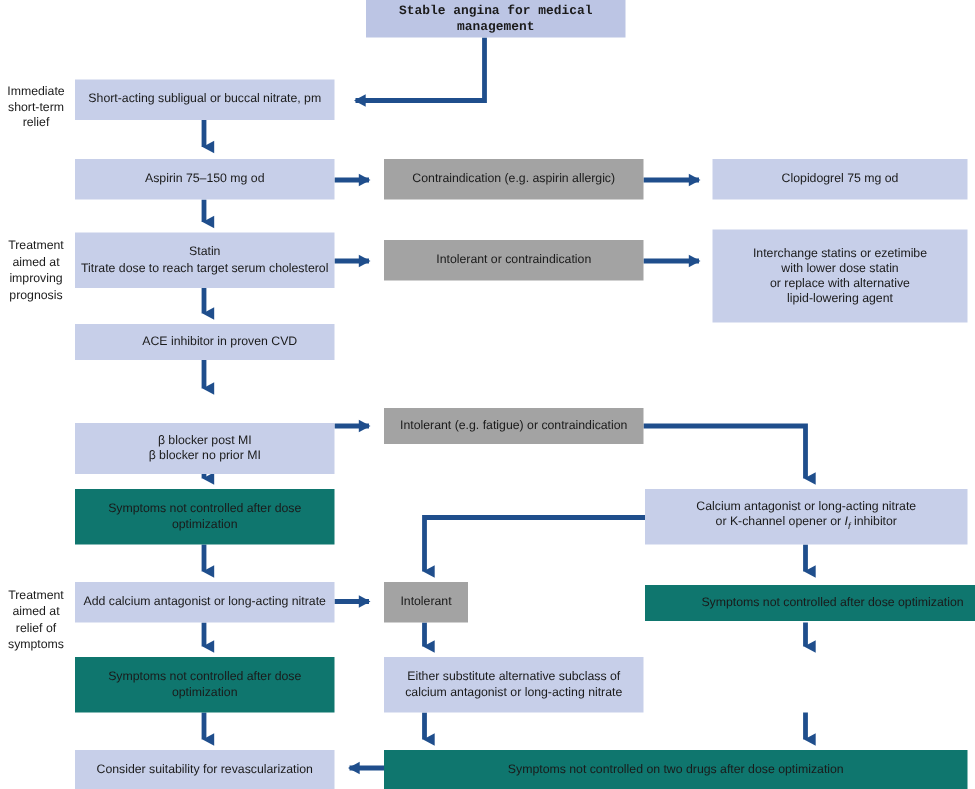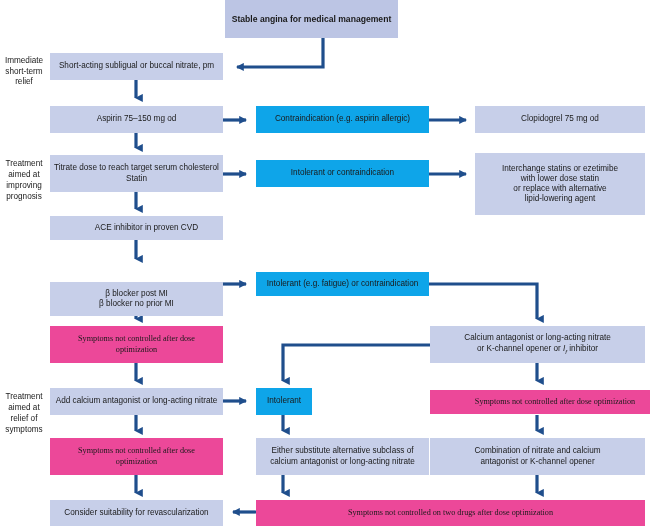--- a/index.html
+++ b/index.html
@@ -10,22 +10,22 @@
   }
   #flow{position:absolute;left:0;top:0;width:650px;height:526px;}
   .node{
     position:absolute;box-sizing:border-box;
     display:flex;align-items:center;justify-content:center;
     text-align:center;line-height:1.25;
     font-size:8.2px;color:#1a1a1a;
     padding:2px 4px;
   }
   .node.blue{background:#c7cfe9;}
-  .node.gray{background:#ec4899;font-family:Liberation Serif, serif;}
-  .node.lightgray{background:#0ea5e9;}
+  .node.gray{background:#0f766e;}
+  .node.lightgray{background:#a3a3a3;}
   .node.title{background:#bcc5e4;font-weight:bold;font-size:8.6px;}
   .side-label{
     position:absolute;box-sizing:border-box;
     font-size:8.2px;color:#1a1a1a;line-height:1.32;
     text-align:center;display:flex;align-items:center;justify-content:center;
   }
   .node .txt{display:block;width:100%;}
   svg#wires{position:absolute;left:0;top:0;width:650px;height:526px;pointer-events:none;}
   .ital{font-style:italic;}
 </style>
@@ -99,43 +99,43 @@
   <div class="side-label" style="left:0;top:52;width:48px;top:52px;height:40px;">
     <span>Immediate short-term relief</span>
   </div>
   <div class="side-label" style="left:0;top:155px;width:48px;height:52px;">
     <span>Treatment aimed at improving prognosis</span>
   </div>
   <div class="side-label" style="left:0;top:388px;width:48px;height:52px;">
     <span>Treatment aimed at relief of symptoms</span>
   </div>
 
-  <div class="node title" style="left:225px;top:0px;width:173px;height:38px;">
+  <div class="node title" style="left:244px;top:0px;width:173px;height:25px;font-family:Liberation Mono, monospace;">
     <span class="txt">Stable angina for medical management</span>
   </div>
 
   <div class="node blue" style="left:50px;top:53px;width:173px;height:27px;">
     <span class="txt">Short-acting subligual or buccal nitrate, pm</span>
   </div>
 
   <div class="node blue" style="left:50px;top:106px;width:173px;height:27px;">
     <span class="txt">Aspirin 75–150 mg od</span>
   </div>
 
   <div class="node lightgray" style="left:256px;top:106px;width:173px;height:27px;">
     <span class="txt">Contraindication (e.g. aspirin allergic)</span>
   </div>
 
   <div class="node blue" style="left:475px;top:106px;width:170px;height:27px;">
     <span class="txt">Clopidogrel 75 mg od</span>
   </div>
 
   <div class="node blue" style="left:50px;top:155px;width:173px;height:37px;flex-direction:column;justify-content:center;">
+    <span class="txt">Statin</span>
     <span class="txt">Titrate dose to reach target serum cholesterol</span>
-    <span class="txt">Statin</span>
   </div>
 
   <div class="node lightgray" style="left:256px;top:160px;width:173px;height:27px;">
     <span class="txt">Intolerant or contraindication</span>
   </div>
 
   <div class="node blue" style="left:475px;top:153px;width:170px;height:62px;flex-direction:column;justify-content:center;">
     <span class="txt">Interchange statins or ezetimibe</span>
     <span class="txt">with lower dose statin</span>
     <span class="txt">or replace with alternative</span>
@@ -180,24 +180,20 @@
   <div class="node gray" style="left:50px;top:438px;width:173px;height:37px;flex-direction:column;justify-content:center;">
     <span class="txt">Symptoms not controlled after dose</span>
     <span class="txt">optimization</span>
   </div>
 
   <div class="node blue" style="left:256px;top:438px;width:173px;height:37px;flex-direction:column;justify-content:center;">
     <span class="txt">Either substitute alternative subclass of</span>
     <span class="txt">calcium antagonist or long-acting nitrate</span>
   </div>
 
-  <div class="node blue" style="left:430px;top:438px;width:215px;height:37px;flex-direction:column;justify-content:center;">
-    <span class="txt">Combination of  nitrate and calcium</span>
-    <span class="txt">antagonist or K-channel opener</span>
-  </div>
 
   <div class="node blue" style="left:50px;top:500px;width:173px;height:26px;">
     <span class="txt">Consider suitability for revascularization</span>
   </div>
 
   <div class="node gray" style="left:256px;top:500px;width:389px;height:26px;">
     <span class="txt">Symptoms not controlled on two drugs after dose optimization</span>
   </div>
 
 </div>

